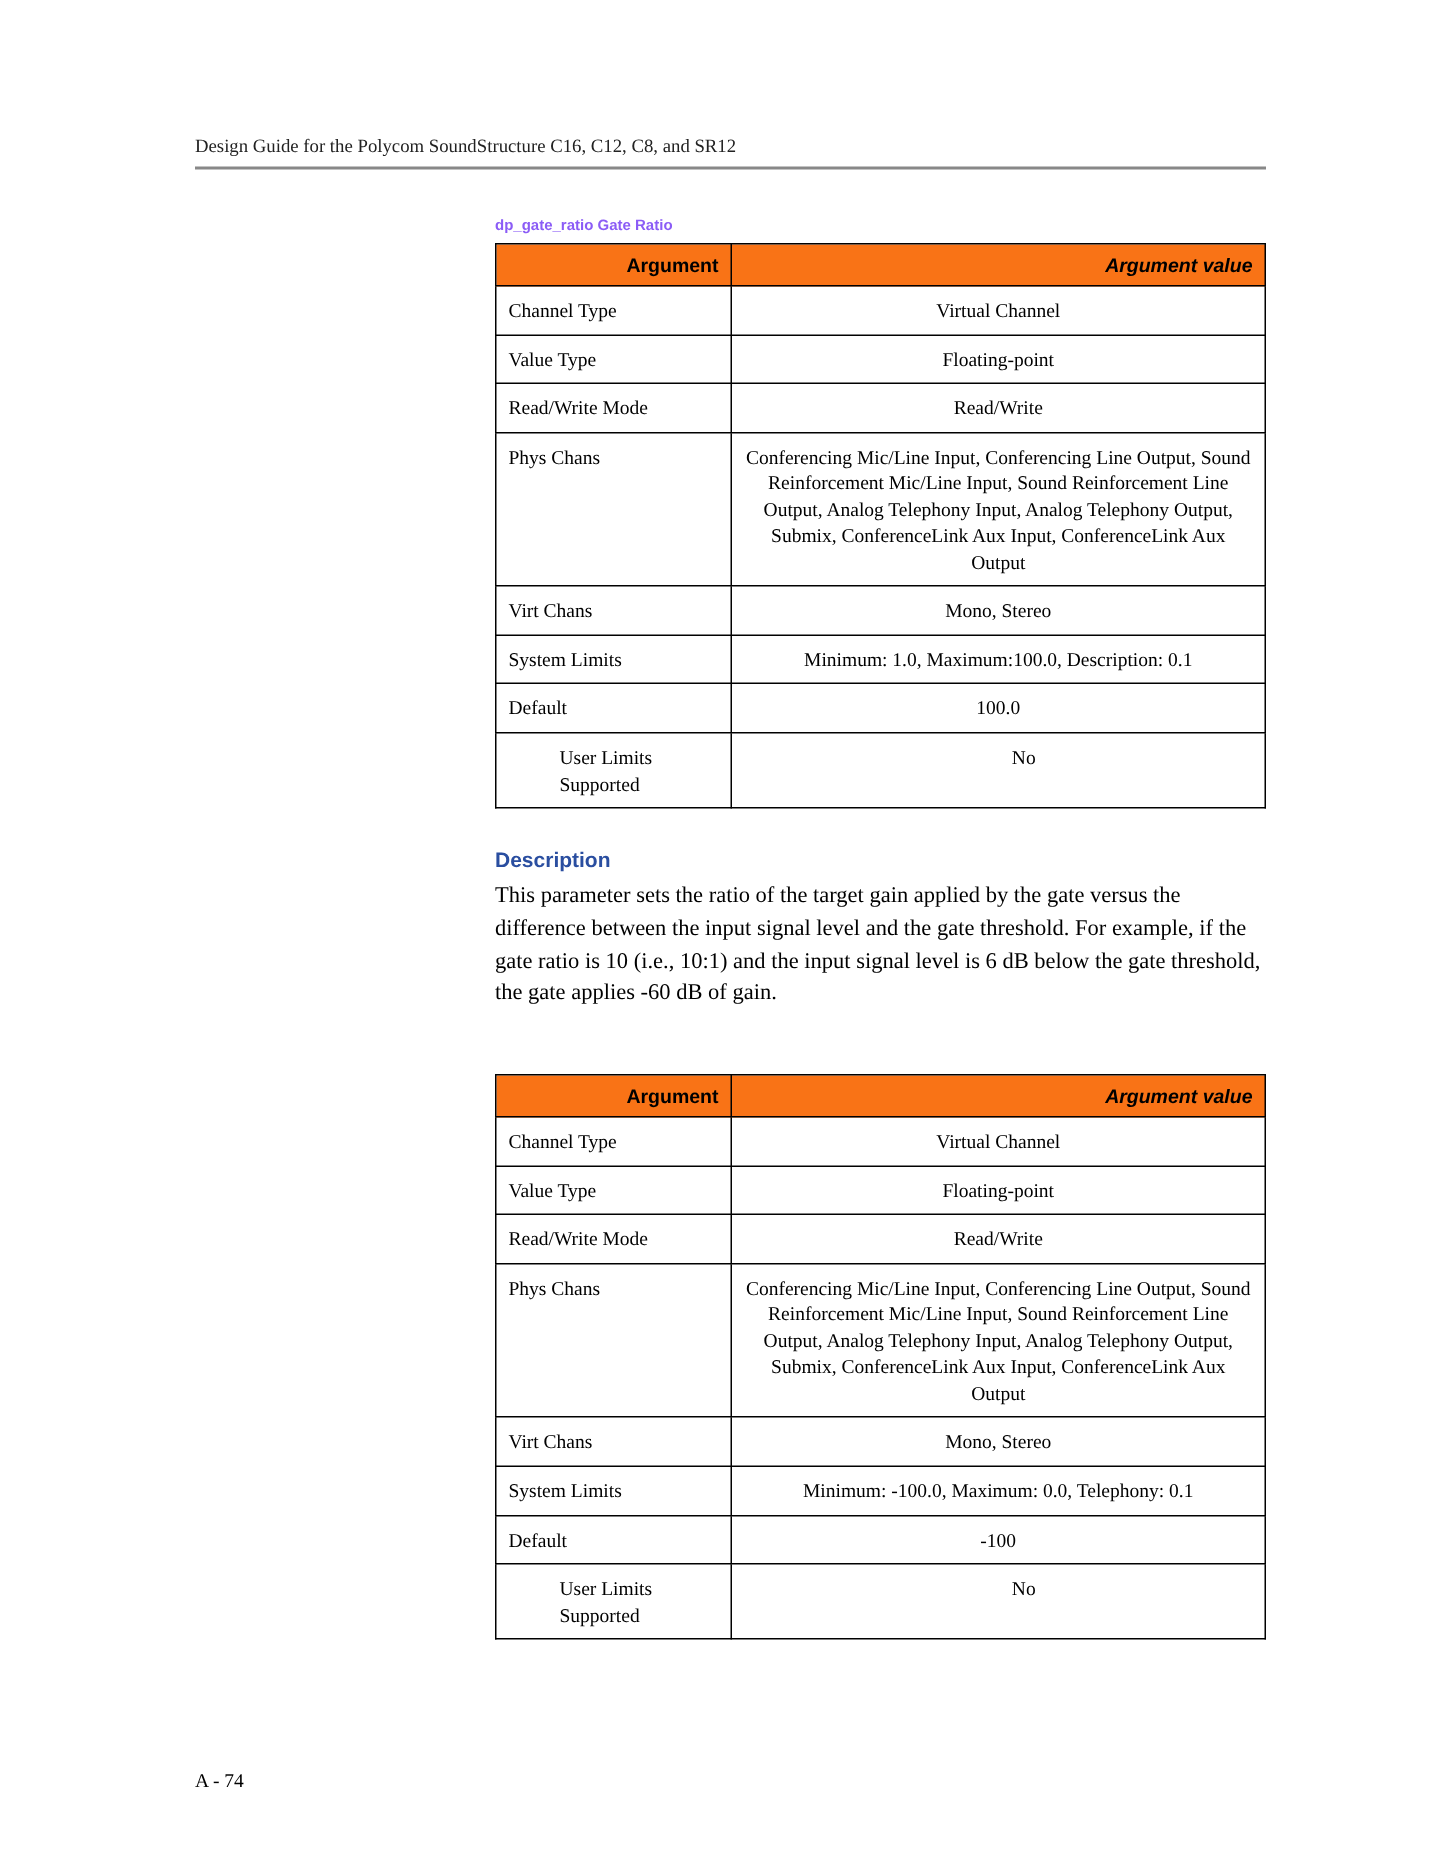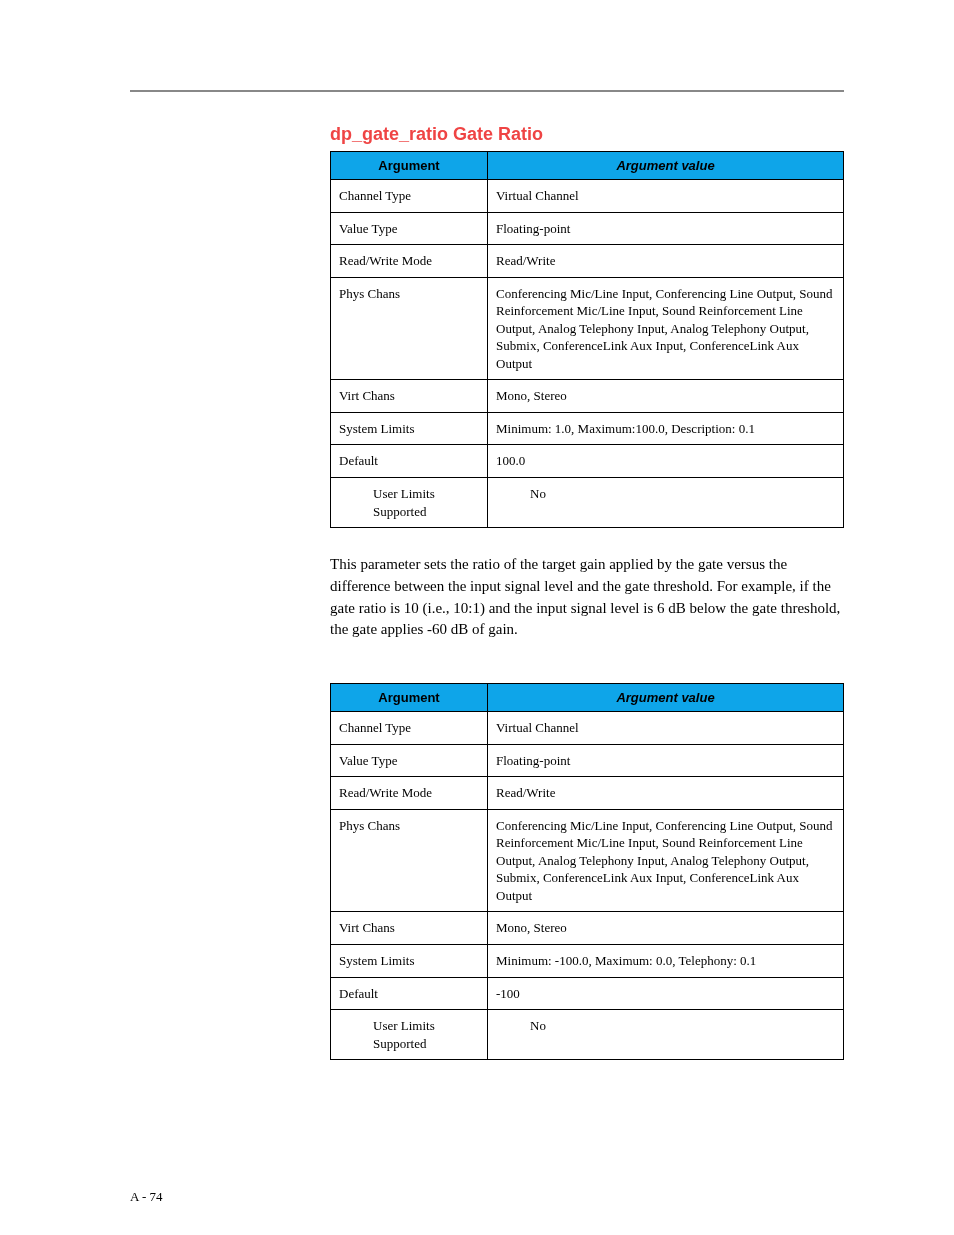--- a/index.html
+++ b/index.html
@@ -24,78 +24,79 @@
   }
   .hr {
     border-top: 2px solid #888;
     margin-bottom: 32px;
   }
   .content {
     margin-left: 200px;
   }
   .section-heading {
     font-weight: bold;
-    color: #ef4444;
-    font-size: 18px;
+    color: #8b5cf6;
+    font-size: 10px;
     margin-bottom: 6px;
   }
   table.param {
     width: 100%;
     border-collapse: collapse;
     font-size: 13px;
     margin-bottom: 26px;
     border: 1.5px solid #000;
   }
   table.param th {
-    background: #0ea5e9;
-    text-align: center;
+    background: #f97316;
+    text-align: right;
     font-weight: bold;
     padding: 6px 8px;
     border: 1px solid #000;
     border-top: 1.5px solid #000;
   }
   table.param th:first-child { border-left:1.5px solid #000; }
   table.param th:last-child { border-right:1.5px solid #000;font-style:italic; }
   table.param td {
     padding: 7px 8px;
     border: 1px solid #000;
     vertical-align: top;
     line-height: 1.35;
     font-family: Liberation Serif, serif;
   }
   table.param td:first-child { border-left:1.5px solid #000; }
-  table.param td:last-child { border-right:1.5px solid #000; }
+  table.param td:last-child { border-right:1.5px solid #000;text-align:center; }
   table.param tr:last-child td { border-bottom:1.5px solid #000;padding-left:42px; }
   .col-arg { width: 140px; }
   .subhead {
     font-weight: bold;
     color: #2a4ea0;
     font-size: 14px;
     margin-top: 12px;
     margin-bottom: 6px;
   }
   .body-text {
     font-family: "Palatino Linotype", Palatino, Georgia, serif;
     font-size: 15px;
     line-height: 1.45;
     margin-bottom: 42px;
   }
   .page-num {
     position: absolute;
-    bottom: 30px;
+    bottom: 40px;
     left: 130px;
     font-family: "Palatino Linotype", Palatino, Georgia, serif;
     font-size: 13px;
   }
 </style>
 </head>
 <body>
 
 <div class="page">
 
+  <div class="running-header">Design Guide for the Polycom SoundStructure C16, C12, C8, and SR12</div>
   <div class="hr"></div>
 
   <div class="content">
 
     <div class="section-heading">dp_gate_ratio Gate Ratio</div>
 
     <table class="param">
       <thead>
         <tr>
           <th class="col-arg">Argument</th>
@@ -131,20 +132,21 @@
             <td>Default</td>
             <td>100.0</td>
           </tr>
         <tr>
             <td>User Limits Supported</td>
             <td>No</td>
           </tr>
       </tbody>
     </table>
 
+    <div class="subhead">Description</div>
     <div class="body-text">This parameter sets the ratio of the target gain applied by the gate versus the difference between the input signal level and the gate threshold. For example, if the gate ratio is 10 (i.e., 10:1) and the input signal level is 6 dB below the gate threshold, the gate applies -60 dB of gain.</div>
 
 
     <table class="param">
       <thead>
         <tr>
           <th class="col-arg">Argument</th>
           <th>Argument value</th>
         </tr>
       </thead>

